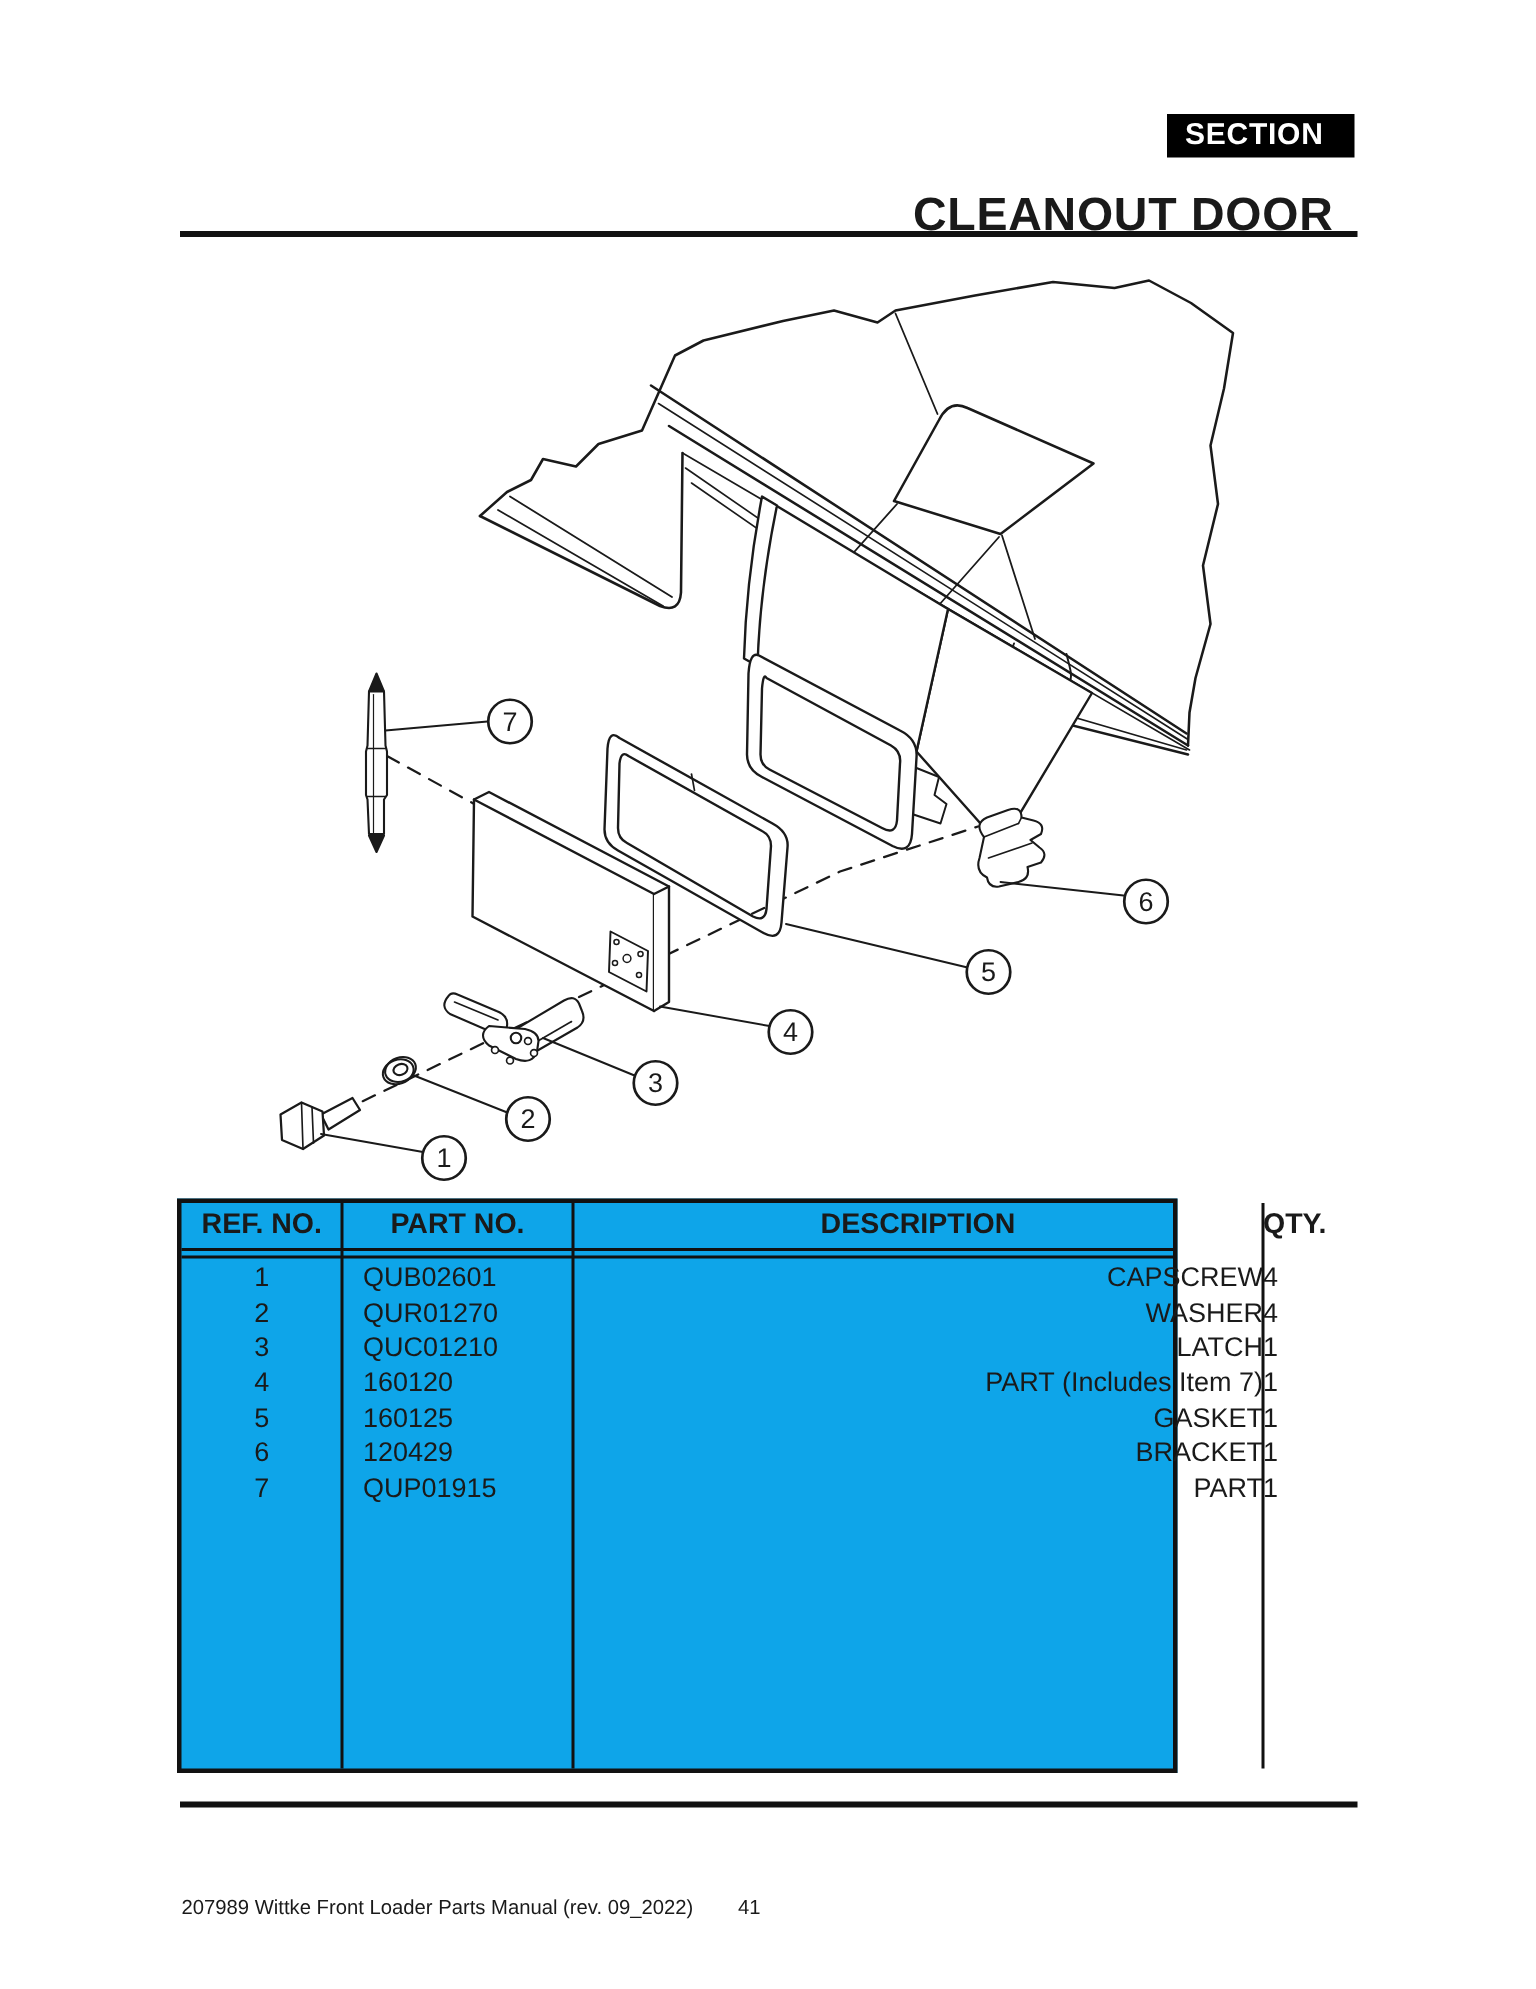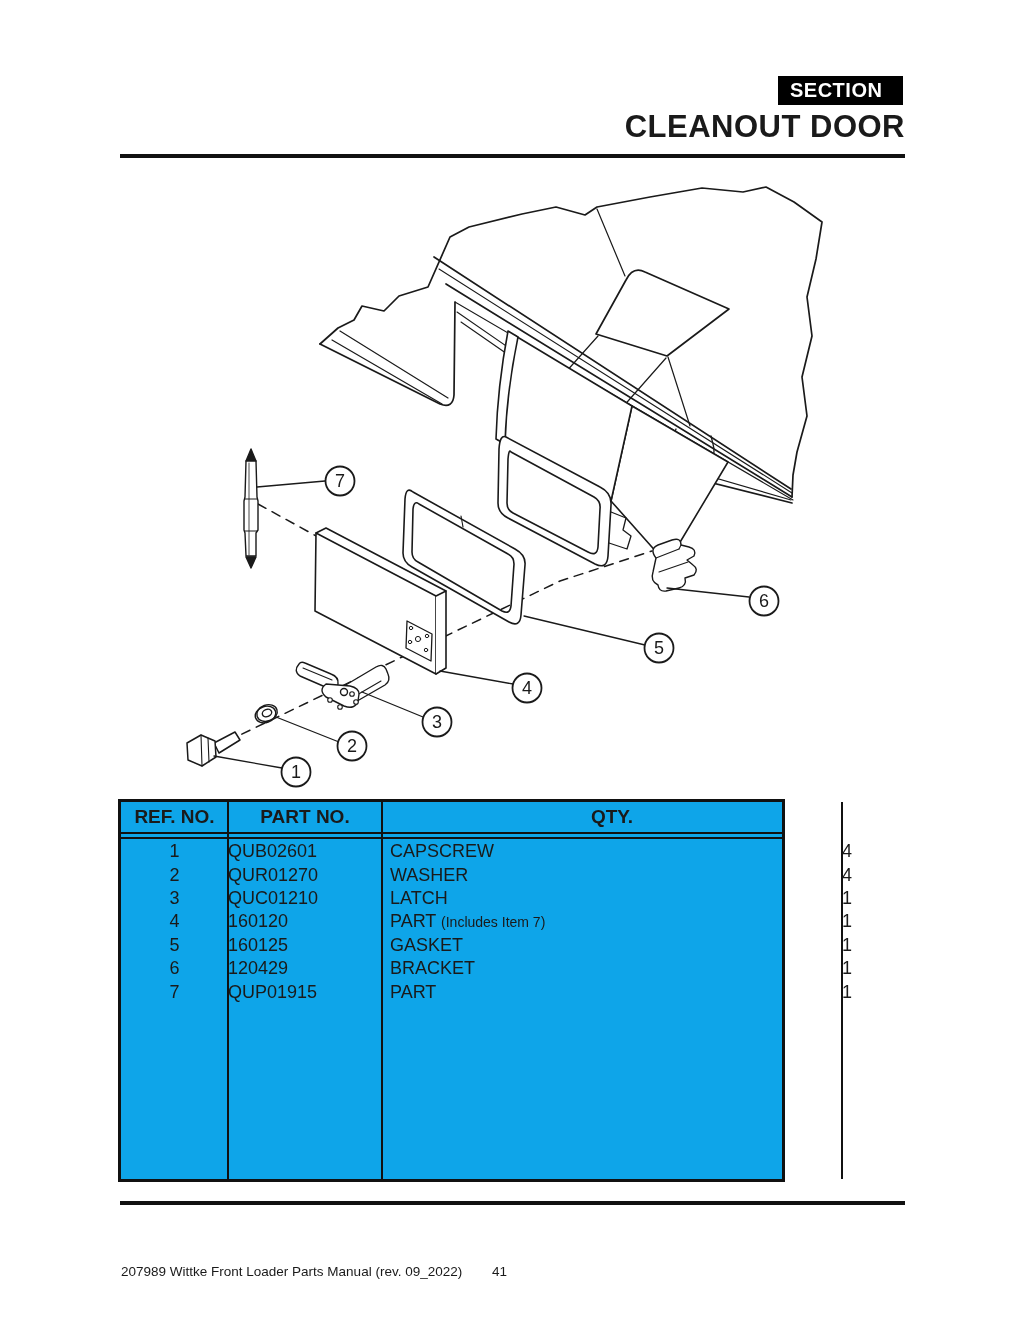--- a/index.html
+++ b/index.html
@@ -9,21 +9,21 @@
     font-family:"Liberation Sans", sans-serif; color:#1a1a1a;
   }
   
   .badge {
     position:absolute; left:778px; top:76px; width:125px; height:29px;
     background:#000; color:#fff; display:flex; align-items:center;
     justify-content:space-between; padding:0 9px 0 12px; box-sizing:border-box;
     font-size:20px; font-weight:bold; letter-spacing:0.5px;gap:32px;
   }
   .title {
-    position:absolute; right:119px; top:109px; margin:0;
+    position:absolute; right:119px; top:109px; margin:16px;
     font-size:31px; font-weight:bold; letter-spacing:0.5px; white-space:nowrap;
   }
   .rule { position:absolute; left:120px; width:785px; background:#111; }
   .rule-top { top:154px; height:4px; }
   .rule-bottom { top:1201px; height:4px; }
 
   
   .diagram { position:absolute; left:0; top:0; width:1024px; height:1326px; }
 
   
@@ -39,23 +39,23 @@
     font-weight:bold; font-size:19px; align-items:center;
   }
   .thead > div { text-align:center; }
   .header-sep {
     position:absolute; left:0; right:0; top:30px; height:3px;
     border-top:2px solid #111; border-bottom:2px solid #111;
   }
   .tbody { position:absolute; left:0; right:0; top:38px; bottom:0; font-size:18px; }
   .t-row { display:grid; grid-template-columns:107px 154px 460px 1fr; height:23.4px; align-items:center; }
   .cell-ref, .cell-qty { text-align:center; }
-  .cell-part { }
-  .cell-desc { padding-left:8px; white-space:nowrap; }
-  .desc-note { font-size:14px; }
+  .cell-part { padding-left:14px; }
+  .cell-desc { padding-left:8px; white-space:nowrap;text-align:right; }
+  .desc-note { font-size:18px; }
 
   
   .footer-text { position:absolute; left:121px; top:1264px; font-size:13.5px; }
   .footer-page { position:absolute; left:492px; top:1264px; font-size:13.5px; }
 </style>
 </head>
 <body>
 
 <div class="page">
 
@@ -218,20 +218,21 @@
   </svg>
 
   <div class="parts-table">
     <div class="col-line c1"></div>
     <div class="col-line c2"></div>
     <div class="col-line c3"></div>
 
     <div class="thead">
       <div>REF. NO.</div>
       <div>PART NO.</div>
+      <div>DESCRIPTION</div>
       <div>QTY.</div>
     </div>
     <div class="header-sep"></div>
 
     <div class="tbody">
       <div class="t-row">
         <div class="cell-ref">1</div>
         <div class="cell-part">QUB02601</div>
         <div class="cell-desc"><span>CAPSCREW</span> <span class="desc-note"></span></div>
         <div class="cell-qty">4</div>

